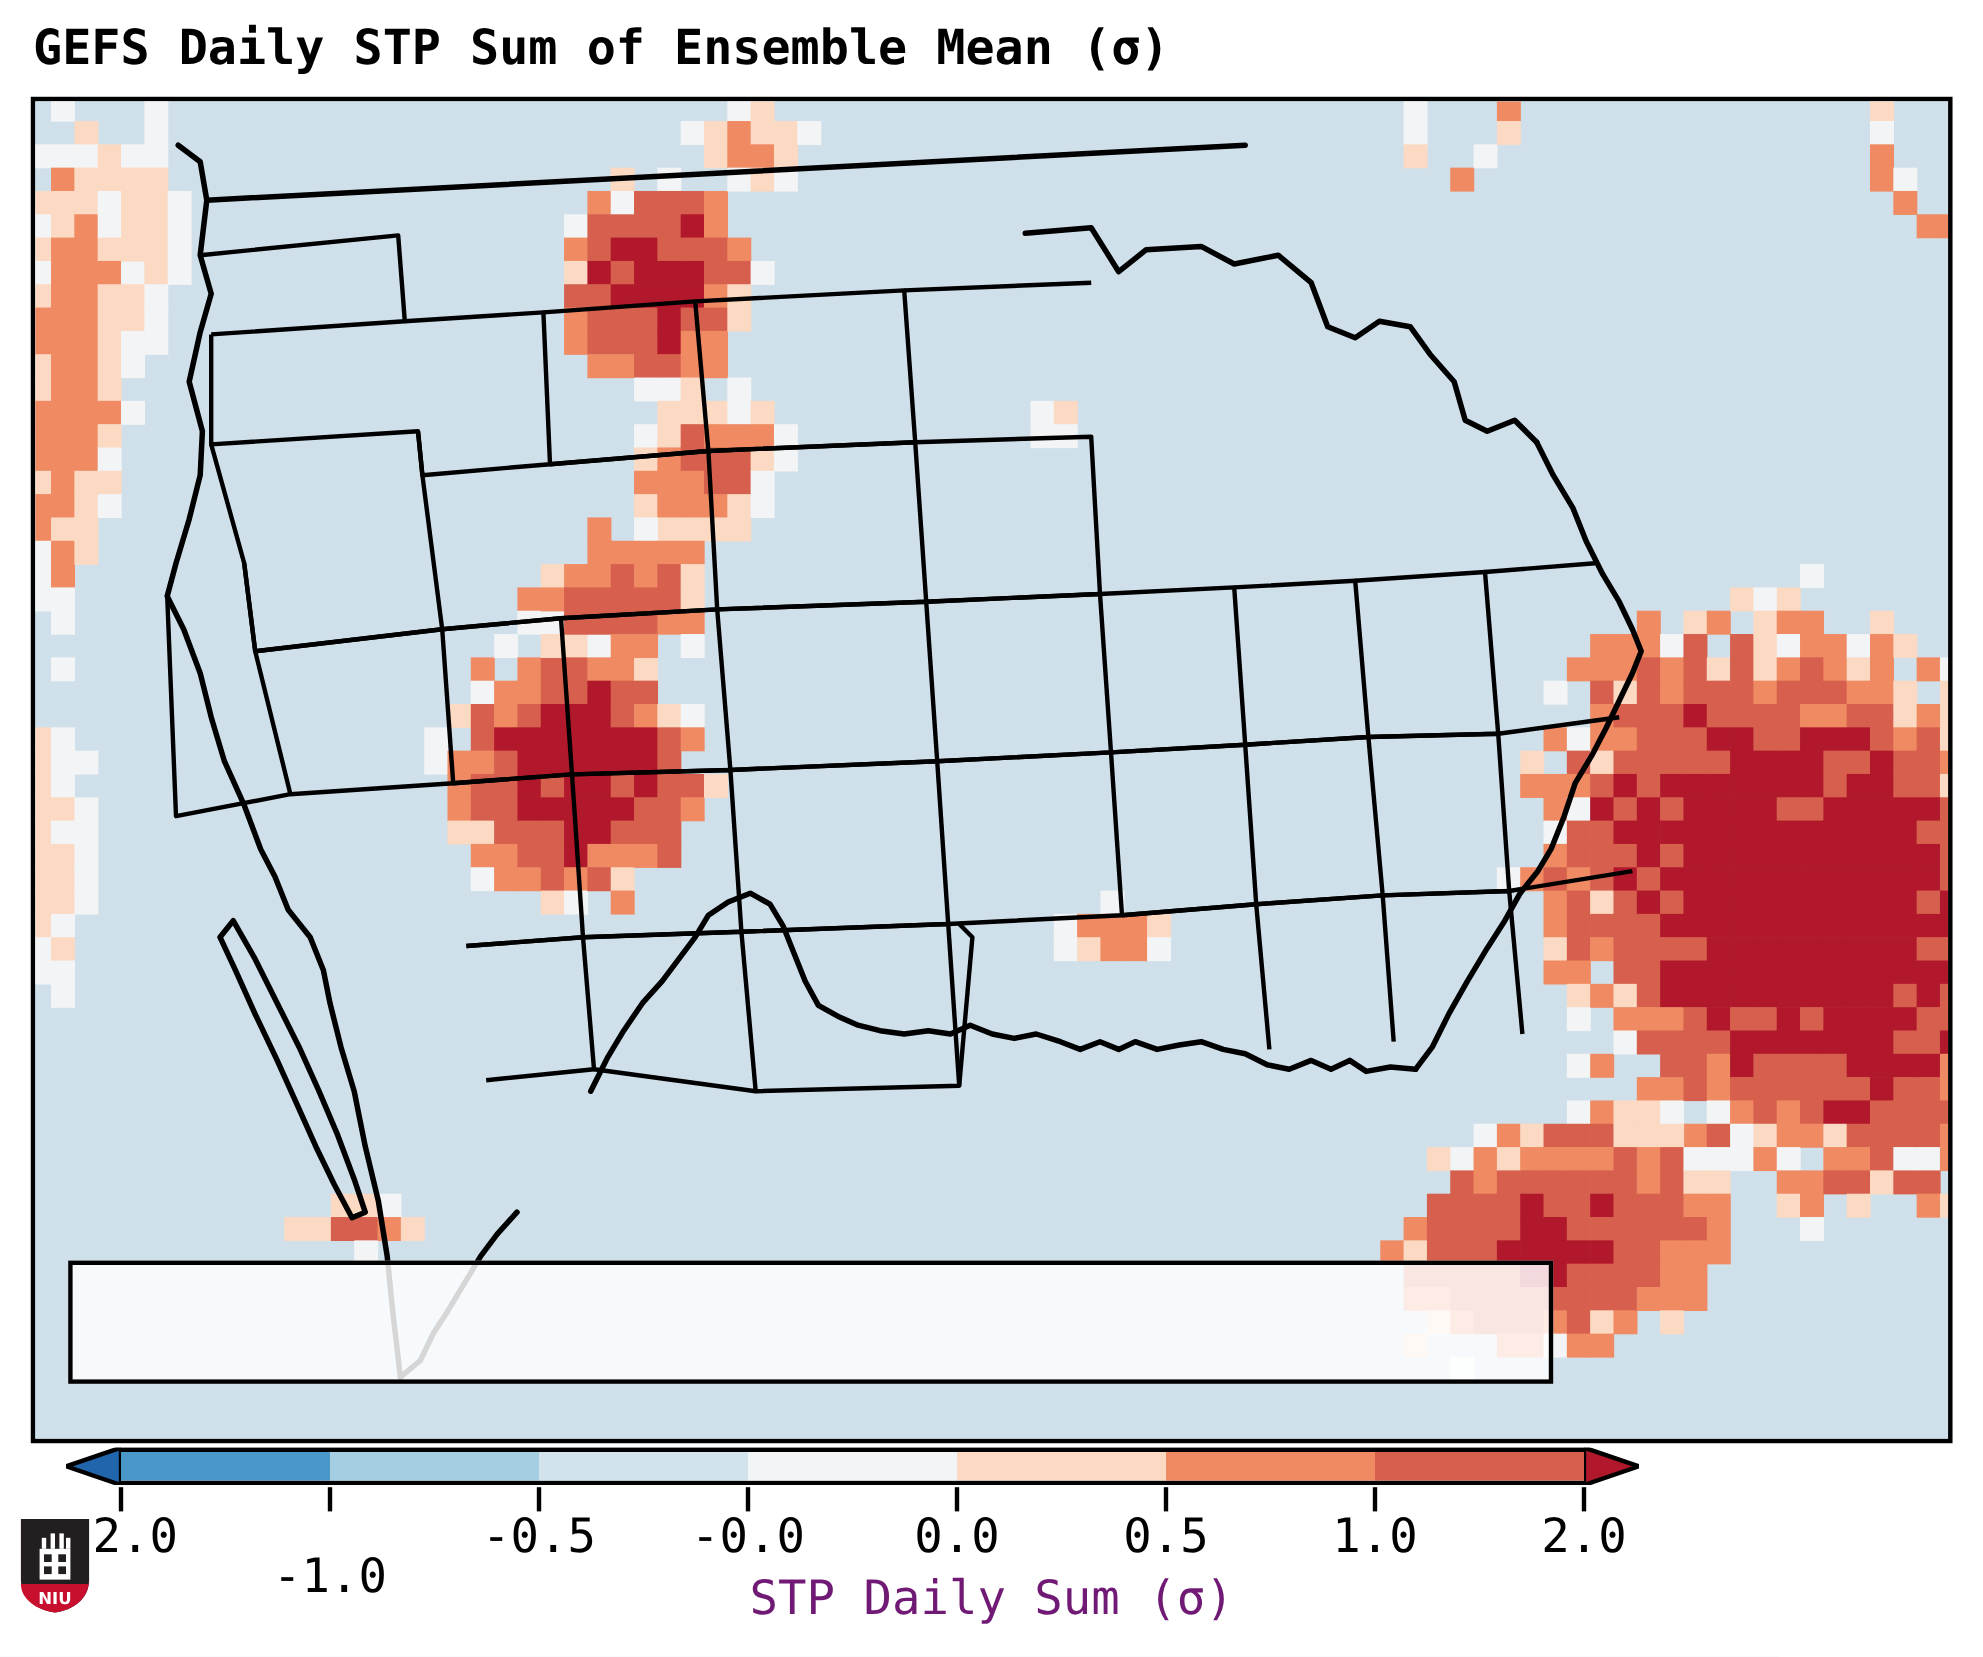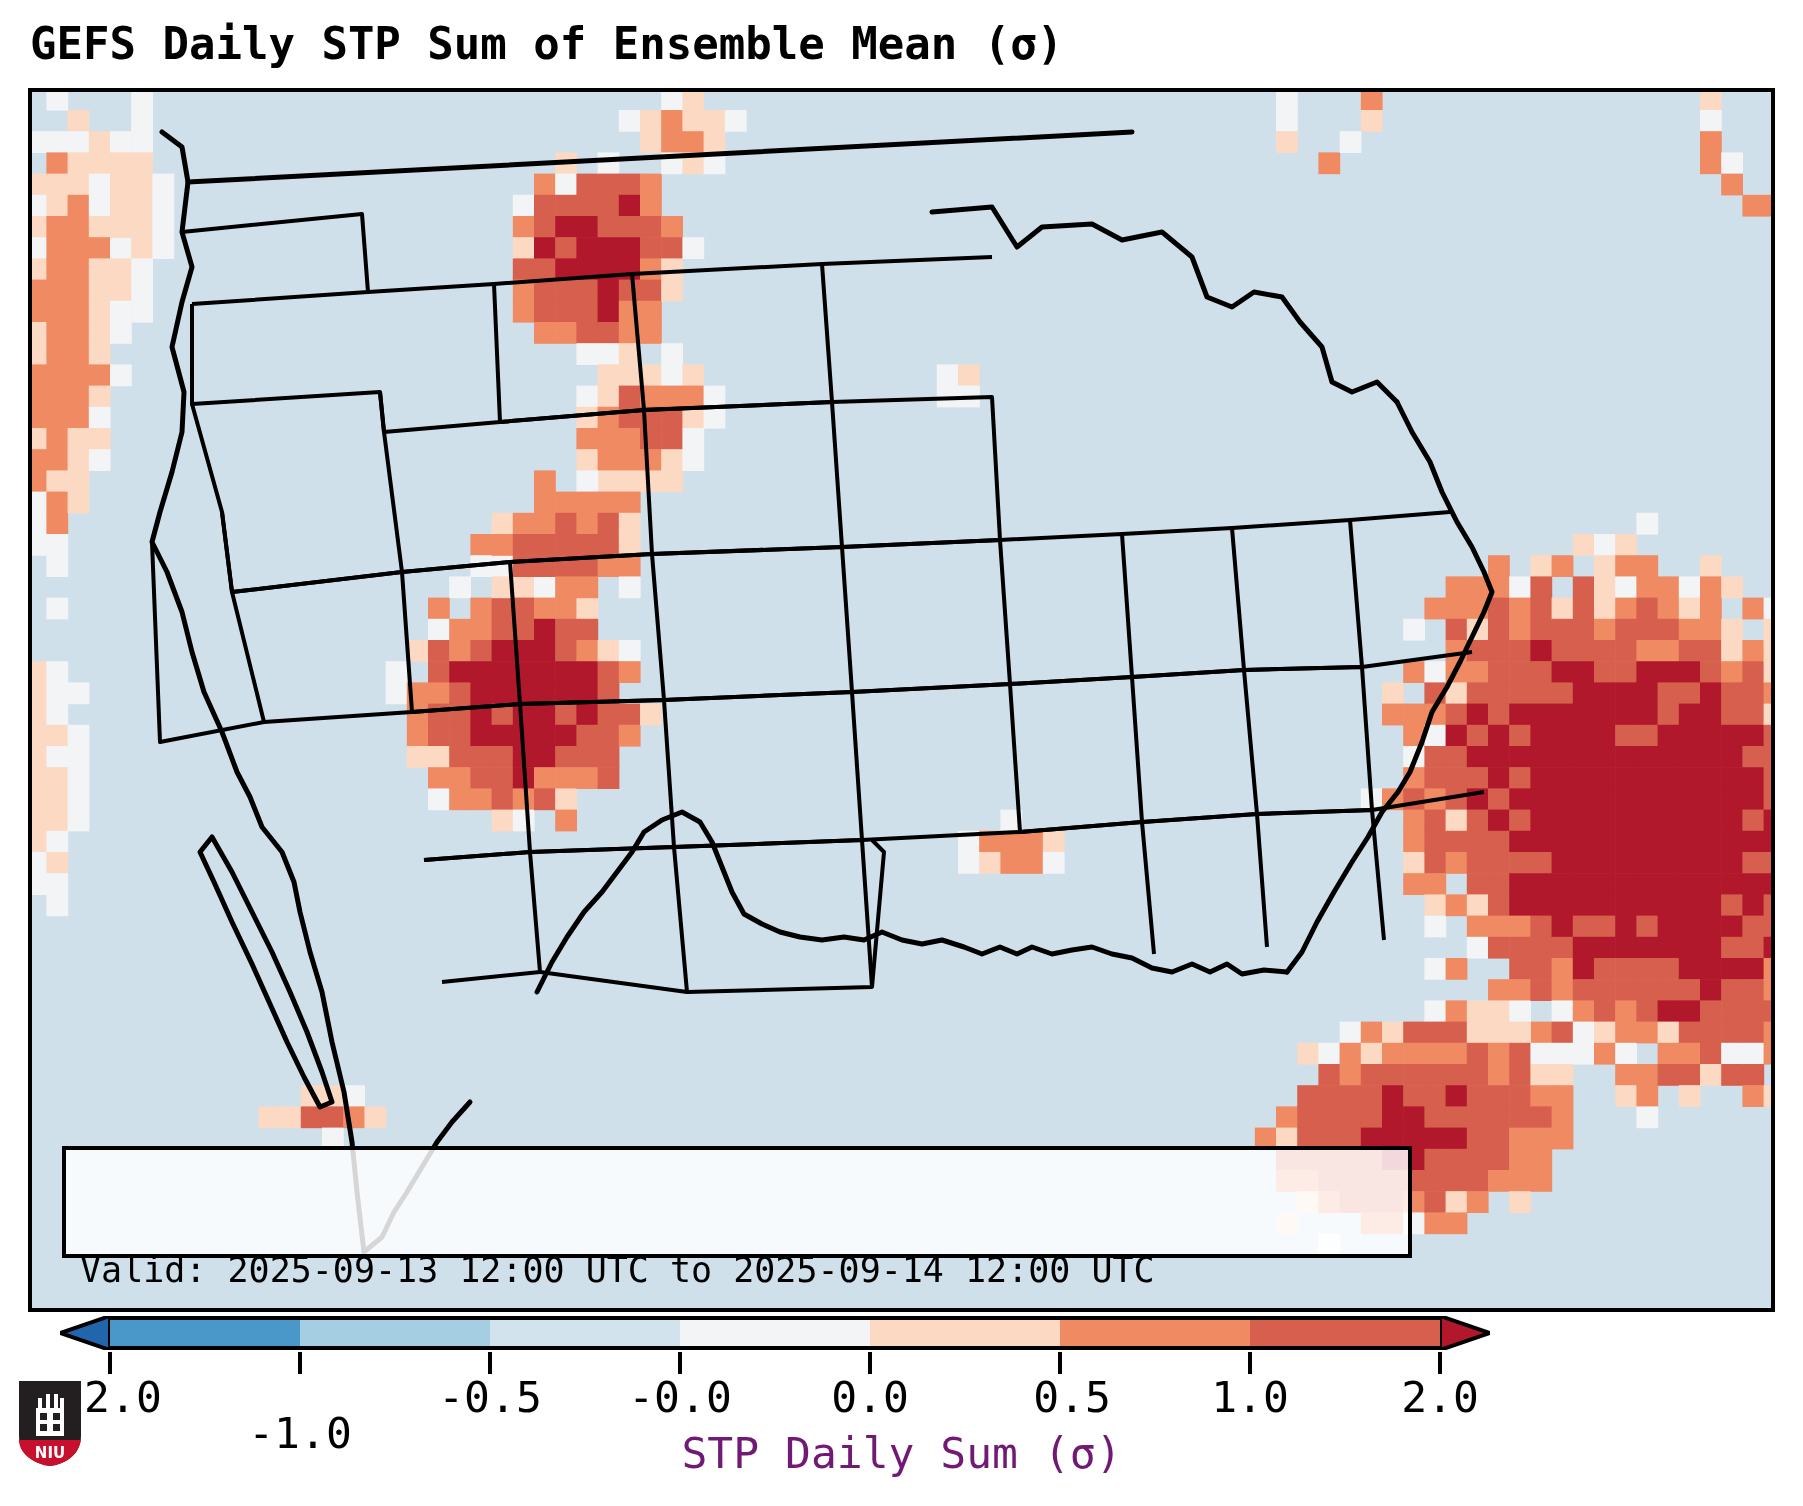--- a/index.html
+++ b/index.html
@@ -1067,21 +1067,20 @@
         <path d="M1225,722 L1340,718 L1352,848"></path>
         <path d="M840,895 L852,760 L840,748"></path>
         <path d="M1340,718 L1452,700"></path>
         <path d="M1330,575 L1440,560"></path>
         <path d="M1318,428 L1418,420"></path>
       </g>
     </svg>
   </div>
 
   <div id="infobox">
-    <div>Valid: 2025-09-13 12:00 UTC to 2025-09-14 12:00 UTC</div>
   </div>
 
   <div id="cbar-wrap">
     <svg id="cap-left" class="cap" viewBox="0 0 50 34" preserveAspectRatio="none">
       <polygon points="0,17 50,0 50,34" fill="#2166ac" stroke="#000" stroke-width="4"></polygon>
     </svg>
     <div id="cbar">
         <div class="seg" style="background: rgb(74, 152, 201);"></div>
         <div class="seg" style="background: rgb(166, 206, 227);"></div>
         <div class="seg" style="background: rgb(211, 227, 238);"></div>
@@ -1104,21 +1103,21 @@
       <div class="tk" style="left: 1058px;"></div>
       <div class="tk" style="left: 1248px;"></div>
       <div class="tk" style="left: 1438px;"></div>
     </div>
   <div id="ticklabels">
       <div class="tl" style="left: 110px;">-2.0</div>
       <div class="tl" style="left: 300px; margin-top: 36px;">-1.0</div>
       <div class="tl" style="left: 490px;">-0.5</div>
       <div class="tl" style="left: 680px;">-0.0</div>
       <div class="tl" style="left: 870px;">0.0</div>
-      <div class="tl" style="left: 1060px; margin-left: 12px;">0.5</div>
+      <div class="tl" style="left: 1060px;">0.5</div>
       <div class="tl" style="left: 1250px;">1.0</div>
       <div class="tl" style="left: 1440px;">2.0</div>
     </div>
 
   <div id="xlabel">STP Daily Sum (σ)</div>
 
   <svg id="niu" viewBox="0 0 68 90">
     <path d="M3,3 H65 V58 C65,76 50,86 34,88 C18,86 3,76 3,58 Z" fill="#231f20"></path>
     <path d="M3,62 H65 V58 C65,76 50,86 34,88 C18,86 3,76 3,62 Z" fill="#c8102e"></path>
     <g fill="#ffffff">

